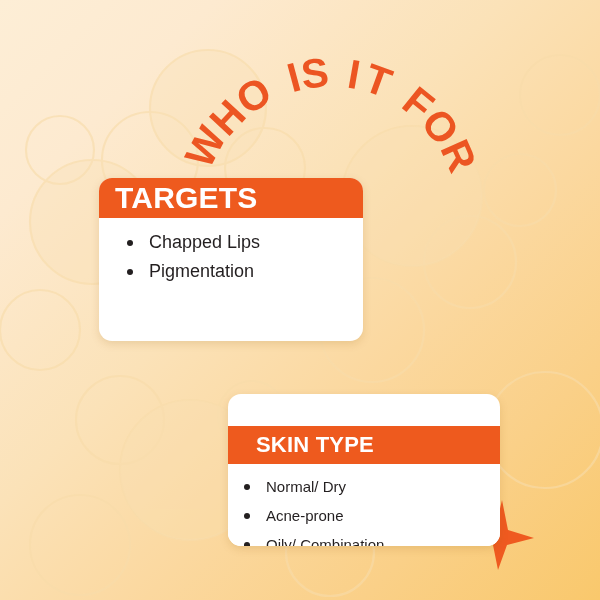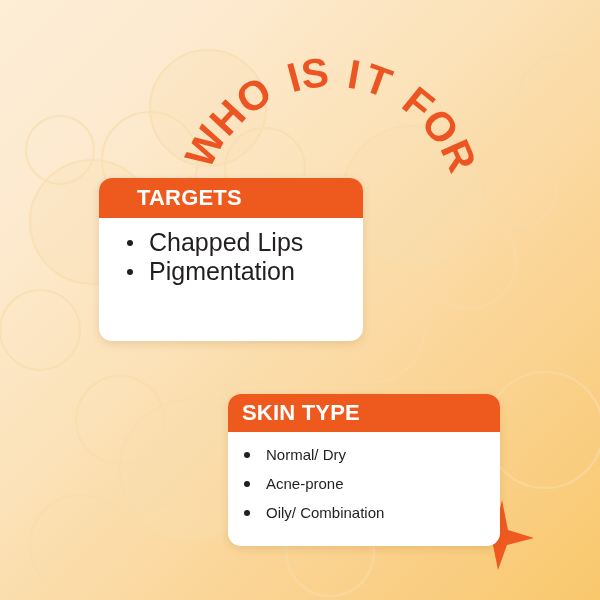--- a/index.html
+++ b/index.html
@@ -112,44 +112,45 @@
 
   
   #card-targets {
     left: 99px;
     top: 178px;
     width: 264px;
     height: 163px;
   }
   #card-targets .card-header {
     height: 40px;
-    padding-left: 38px;
-    font-size: 22px;
+    padding-left: 16px;
+    font-size: 30px;
   }
   #card-targets .card-body {
     padding: 10px 0 10px 28px;
   }
   #card-targets .card-list li {
-    font-size: 25px;
+    font-size: 18px;
     line-height: 29px;
     padding-left: 22px;
   }
 
   
   #card-skin {
     left: 228px;
     top: 394px;
     width: 272px;
     height: 152px;
     z-index: 5;
   }
   #card-skin .card-header {
     height: 38px;
-    padding-left: 14px;
+    padding-left: 28px;
     font-size: 22px;
+    margin-top: 32px;
   }
   #card-skin .card-body {
     padding: 8px 0 8px 16px;
   }
   #card-skin .card-list li {
     font-size: 15px;
     line-height: 29px;
     padding-left: 22px;
   }
 </style>

